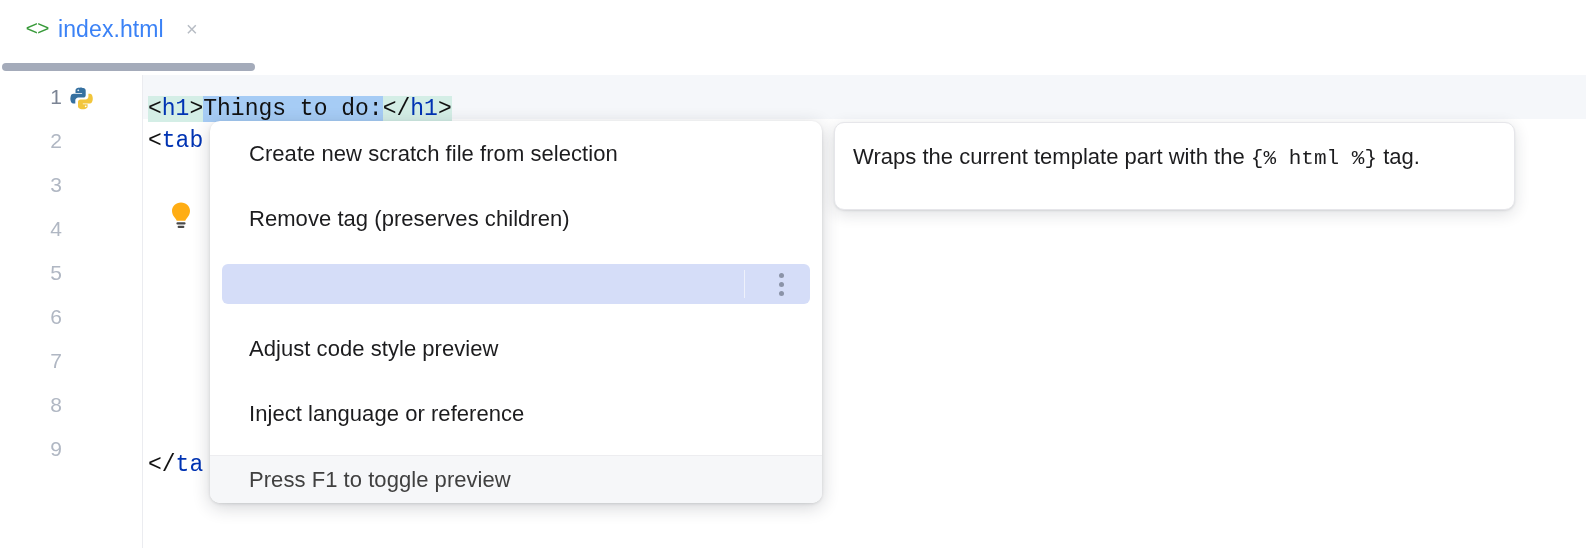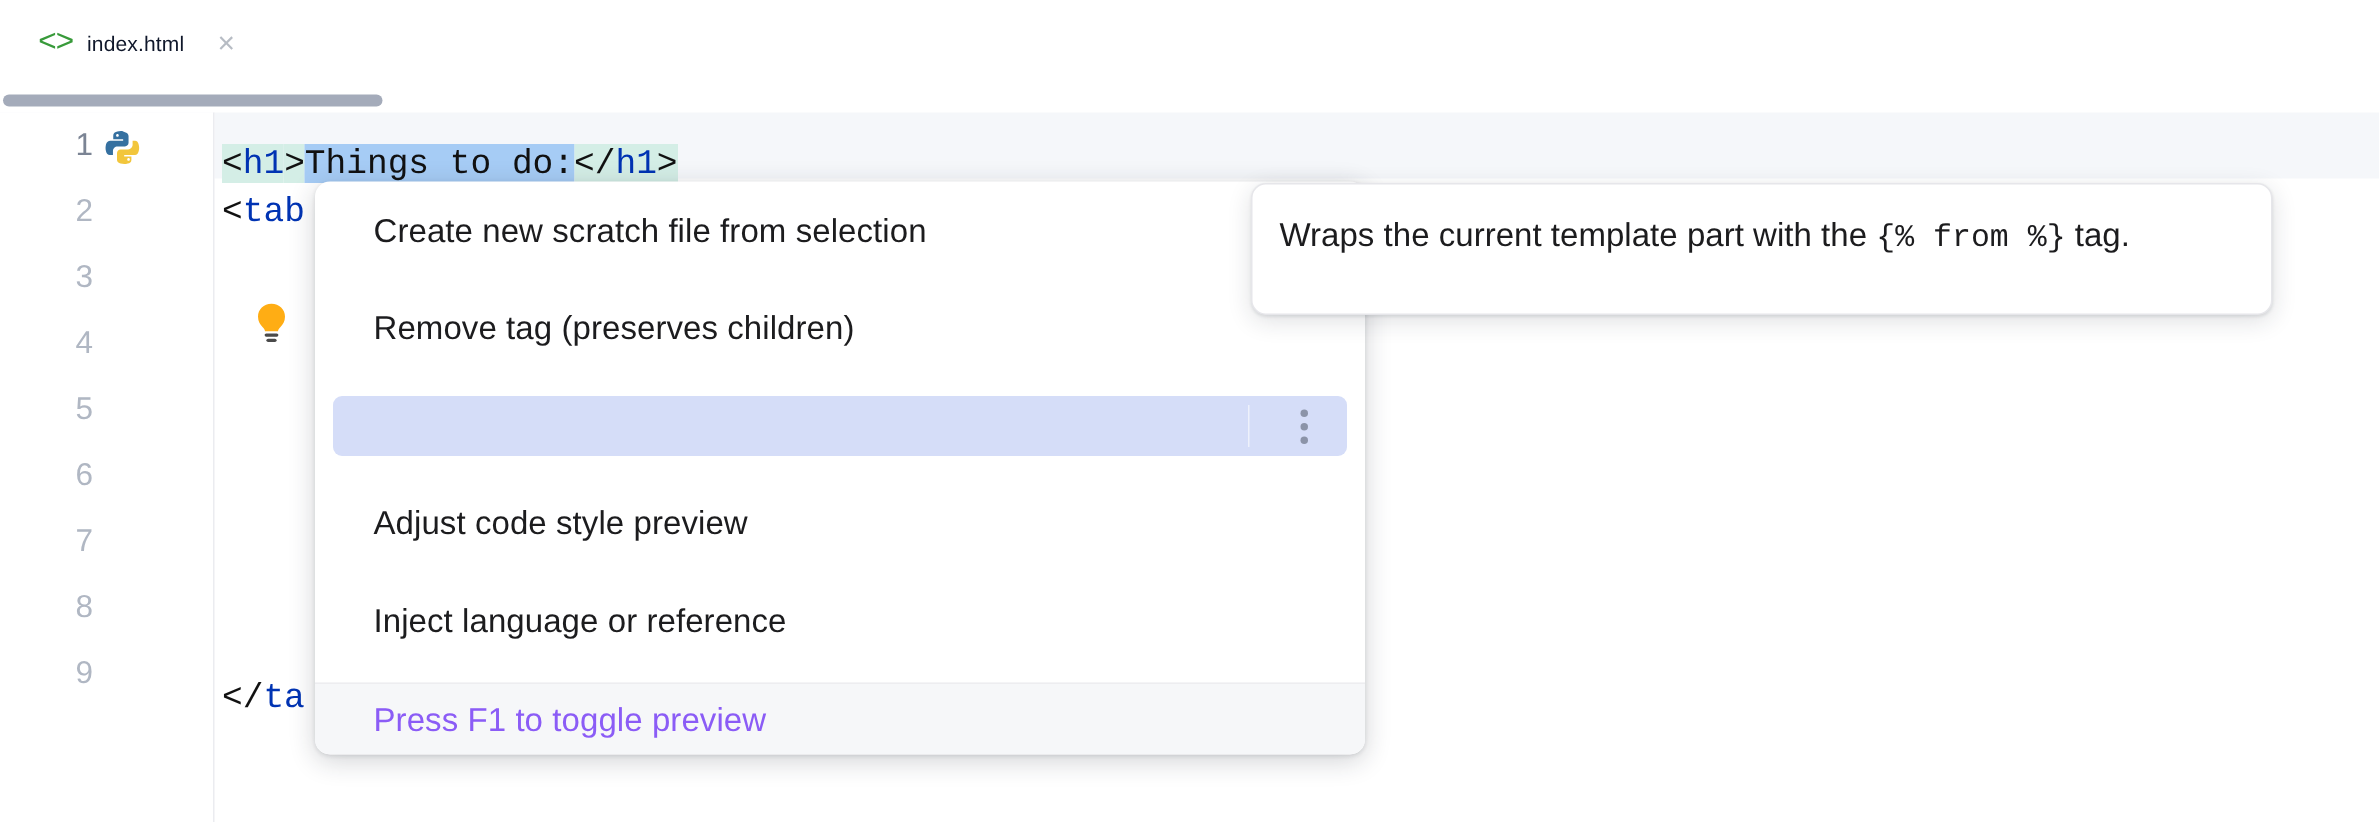--- a/index.html
+++ b/index.html
@@ -40,22 +40,22 @@
     align-items: center;
     justify-content: center;
     color: #389a3a;
     font-family: "Liberation Mono", monospace;
     font-size: 21px;
     font-weight: 500;
     letter-spacing: -1px;
     line-height: 1;
   }
   .tab-title {
-    font-size: 14px;
-    color: #0f172a;
+    font-size: 23px;
+    color: #3b82f6;
     letter-spacing: 0.1px;
     white-space: nowrap;
   }
   .tab-close {
     margin-left: 18px;
     width: 20px; height: 20px;
     display: flex;
     align-items: center;
     justify-content: center;
     color: #b7bcc4;
@@ -153,21 +153,21 @@
     top: 126px;
     width: 26px;
     height: 30px;
     z-index: 6;
   }
 
   
   #context-menu {
     position: absolute;
     left: 210px; top: 121px;
-    width: 700px;
+    width: 612px;
     background: #ffffff;
     border-radius: 10px;
     box-shadow: 0 4px 18px rgba(30,35,50,0.20), 0 1px 3px rgba(30,35,50,0.13);
     z-index: 20;
     overflow: hidden;
     padding-top: 13px;
   }
   .menu-item {
     position: relative;
     height: 40px;
@@ -216,21 +216,21 @@
     height: 48px;
     background: #f6f7f9;
     border-top: 1px solid #ededf0;
     display: flex;
     align-items: center;
     padding-left: 39px;
     box-sizing: border-box;
   }
   #menu-footer .label {
     font-size: 22px;
-    color: #8b5cf6;
+    color: #404040;
     letter-spacing: 0.05px;
   }
 
   
   #doc-tooltip {
     position: absolute;
     left: 834px; top: 122px;
     width: 681px;
     min-height: 88px;
     background: #ffffff;
@@ -342,15 +342,15 @@
         <span class="label">Inject language or reference</span>
       </div>
     </div>
   <div id="menu-footer">
     <span class="label">Press F1 to toggle preview</span>
   </div>
 </div>
 
 <div id="doc-tooltip">
   <div class="tip-text">
-    <span>Wraps the current template part with the </span><span class="mono">{% from %}</span><span> tag.</span>
+    <span>Wraps the current template part with the </span><span class="mono">{% html %}</span><span> tag.</span>
   </div>
 </div>
 
 </body></html>

